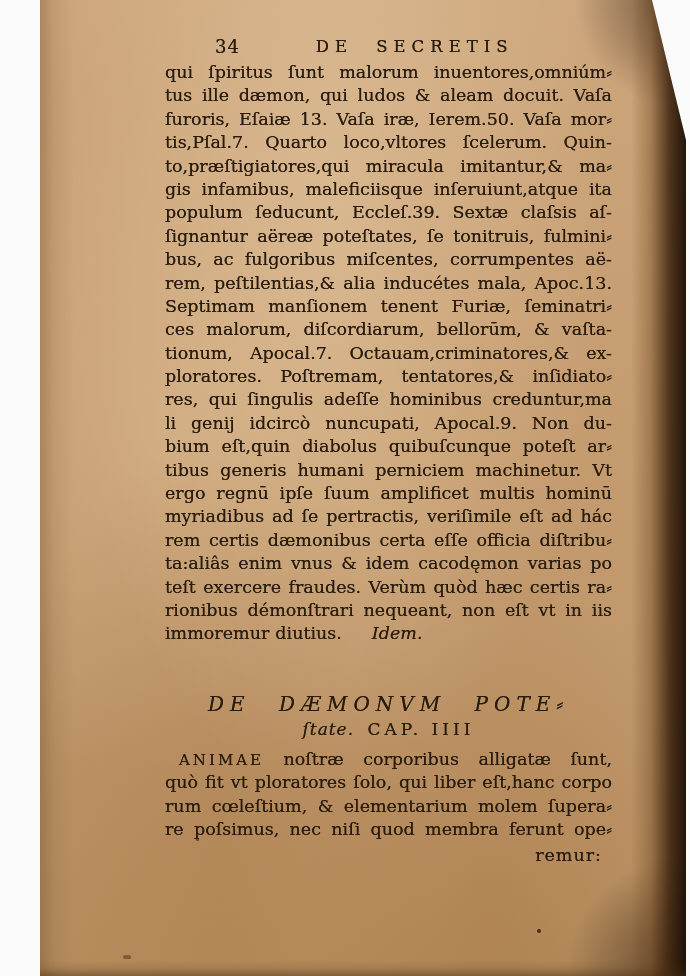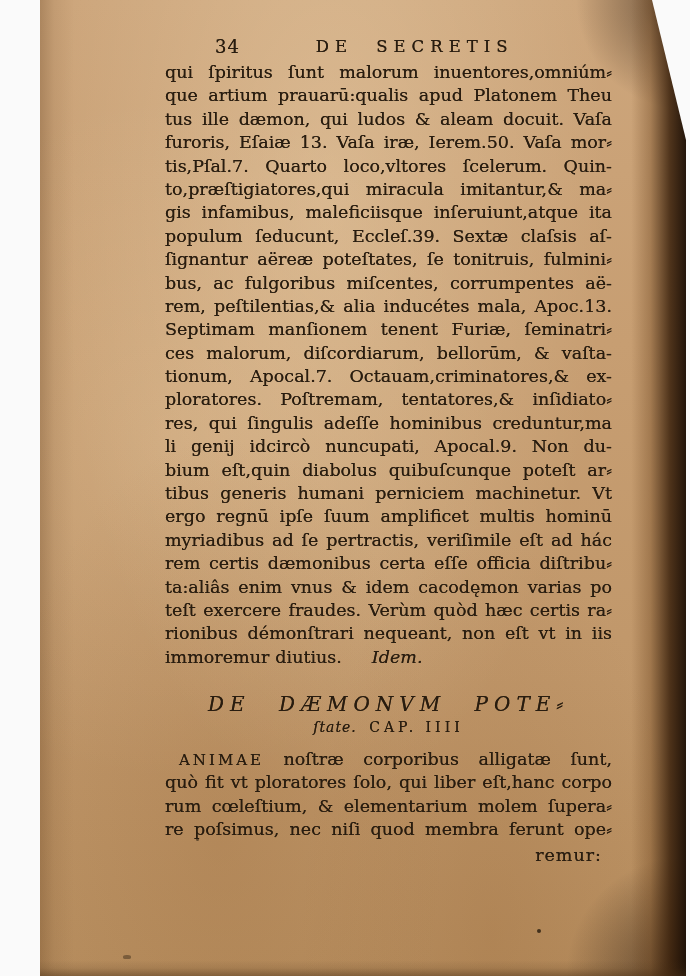--- a/index.html
+++ b/index.html
@@ -60,21 +60,21 @@
   }
   .tl-last{text-align-last:left;}
   .attr{font-style:italic;margin-left:30px;}
   .indent{padding-left:14px;box-sizing:border-box;}
   .lead-caps{letter-spacing:3px;font-size:15px;}
   .section-heading{position:absolute;top:692px;left:0;width:100%;text-align:center;}
   .sh-line1{
     font-style:italic;font-size:20px;letter-spacing:6px;word-spacing:16px;
     white-space:nowrap;
   }
-  .sh-line2{font-size:14px;margin-top:3px;}
+  .sh-line2{font-size:17px;margin-top:3px;}
   .sh-italic{font-style:italic;letter-spacing:1px;}
   .sh-caps{letter-spacing:4px;margin-left:8px;}
   .catchword{
     position:absolute;top:845px;right:10px;font-size:17.5px;letter-spacing:1px;margin-left:22px;
   }
 </style>
 </head>
 <body>
 
 <div class="scan">
@@ -87,21 +87,20 @@
 
 <div class="text-block">
 
   <div class="header-row">
     <span class="page-num">34</span>
     <span class="running-title">DE SECRETIS</span>
   </div>
 
   <div class="para1">
     <div class="tl">qui ſpiritus ſunt malorum inuentores,omniúm⸗</div>
-    <div class="tl">que artium prauarū:qualis apud Platonem Theu</div>
     <div class="tl">tus ille dæmon, qui ludos &amp; aleam docuit. Vaſa</div>
     <div class="tl">furoris, Eſaiæ 13. Vaſa iræ, Ierem.50. Vaſa mor⸗</div>
     <div class="tl">tis,Pſal.7. Quarto loco,vltores ſcelerum. Quin-</div>
     <div class="tl">to,præſtigiatores,qui miracula imitantur,&amp; ma⸗</div>
     <div class="tl">gis infamibus, maleficiisque inſeruiunt,atque ita</div>
     <div class="tl">populum ſeducunt, Eccleſ.39. Sextæ claſsis aſ-</div>
     <div class="tl">ſignantur aëreæ poteſtates, ſe tonitruis, fulmini⸗</div>
     <div class="tl">bus, ac fulgoribus miſcentes, corrumpentes aë-</div>
     <div class="tl">rem, peſtilentias,&amp; alia inducétes mala, Apoc.13.</div>
     <div class="tl">Septimam manſionem tenent Furiæ, ſeminatri⸗</div>

